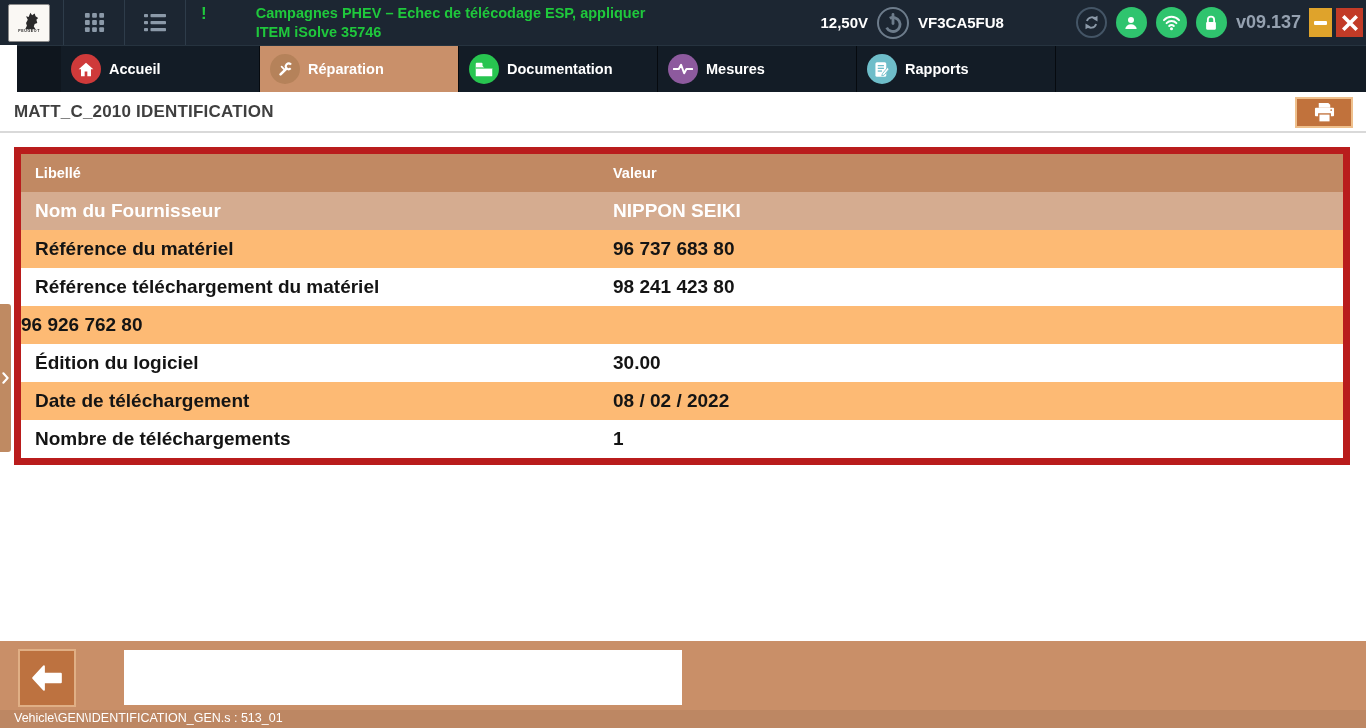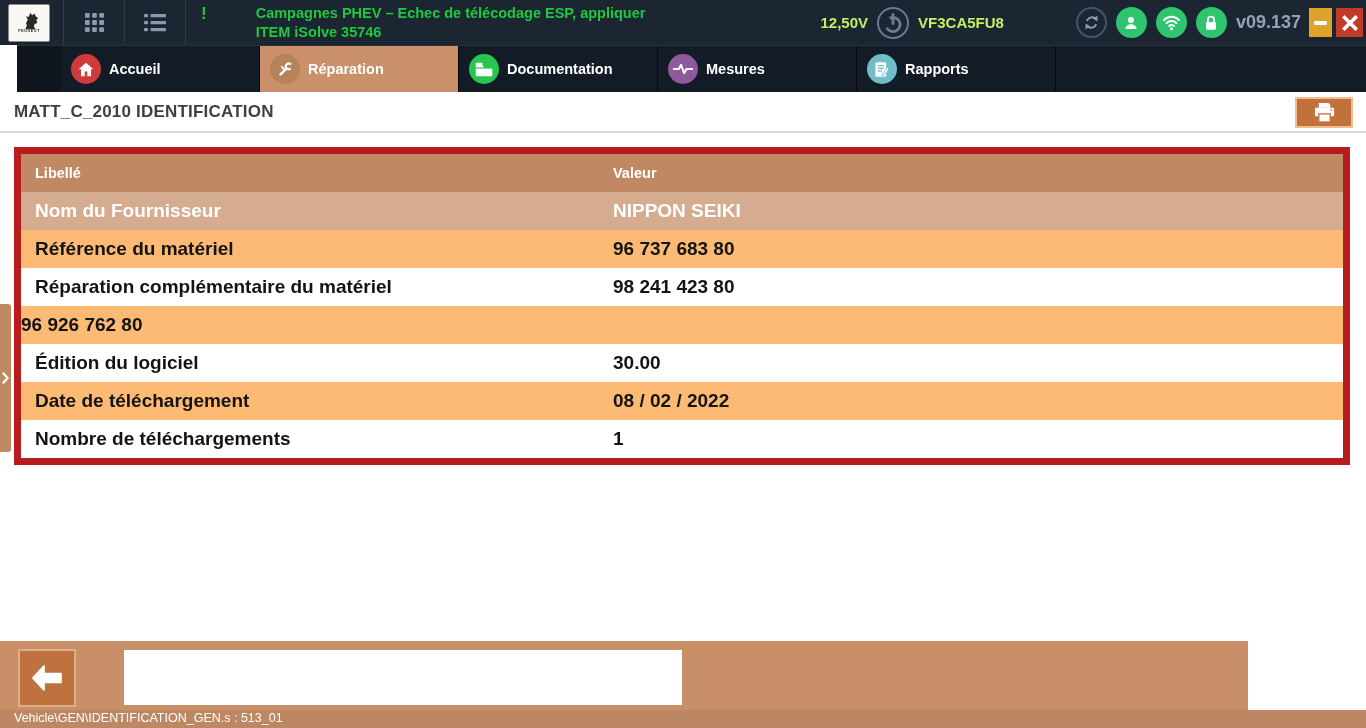--- a/index.html
+++ b/index.html
@@ -14,21 +14,21 @@
                 border:1px solid #8a8a8a; border-radius:2px; display:flex;
                 flex-direction:column; align-items:center; justify-content:center; gap:0; }
   .logo-text { font-size:6px; transform:scale(0.6); color:#222; font-weight:bold; letter-spacing:1px; margin-top:-2px; }
   .tb-sep { width:1px; height:45px; background:#2e3c4a; margin:0 13px; }
   .icon-btn { width:34px; height:34px; display:flex; align-items:center; justify-content:center; }
   .alert { display:flex; gap:9px; color:#1fc83c; font-weight:bold; margin-left:2px; }
   .alert-excl { font-size:17px; line-height:19px; }
   .alert-lines { font-size:14.5px; line-height:19px; }
   .alert-lines span { display:block;margin-left:40px; }
   .right-cluster { margin-left:auto; display:flex; align-items:center; padding-right:3px; }
-  .tb-gray { color:#bef264; font-weight:bold; font-size:15px; }
+  .tb-gray { color:#ffffff; font-weight:bold; font-size:15px; }
   .power-wrap { margin:0 8px; display:flex; }
   .sync-circle { width:31px; height:31px; border-radius:50%; border:2px solid #445566;
                  display:flex; align-items:center; justify-content:center; margin-left:72px; }
   .circle-green { width:31px; height:31px; border-radius:50%; background:#2fc46e;
                   display:flex; align-items:center; justify-content:center; margin-left:9px; }
   .version { color:#95a1b0; font-weight:bold; font-size:18px; margin:0 8px 0 9px; }
   .btn-min { width:23px; height:29px; background:#dfa32b; display:flex; align-items:center; justify-content:center; }
   .btn-min .dash { width:13px; height:4px; background:#fff; border-radius:1px; }
   .btn-close { width:27px; height:29px; background:#c23b27; display:flex;
                align-items:center; justify-content:center; margin-left:4px; }
@@ -63,21 +63,21 @@
   .trow.selected { background:#d5ac90; color:#fff; }
   .trow.gray { background:#fdba74; color:#141414; }
   .trow.white { background:#ffffff; color:#141414; }
 
   
   .left-expander { position:absolute; left:0; top:304px; width:11px; height:148px;
                    background:#bf8a62; border-radius:0 3px 3px 0; display:flex;
                    align-items:center; justify-content:center; }
 
   
-  .bottombar { position:absolute; left:0; top:641px; width:1248px; height:87px; background:#c98f68; }
+  .bottombar { position:absolute; left:0; top:641px; width:1366px; height:87px; background:#c98f68; }
   .back-btn { position:absolute; left:18px; top:8px; width:58px; height:58px;
               background:#bd7240; border:2px solid #e0af85; display:flex;
               align-items:center; justify-content:center; }
   .footer-box { position:absolute; left:124px; top:9px; width:558px; height:55px; background:#ffffff; }
   .status-strip { position:absolute; left:0; bottom:0; width:1366px; height:18px; background:#bd8763; }
   .status-text { position:absolute; left:14px; top:1px; color:#fff; font-size:12.5px; }
 </style>
 </head>
 <body>
 
@@ -245,21 +245,21 @@
     </div>
     <div class="trow selected">
       <div class="c1">Nom du Fournisseur</div>
       <div class="c2">NIPPON SEIKI</div>
     </div>
     <div class="trow gray">
       <div class="c1">Référence du matériel</div>
       <div class="c2">96 737 683 80</div>
     </div>
     <div class="trow white">
-      <div class="c1">Réparation complémentaire du matériel</div>
+      <div class="c1">Référence téléchargement du matériel</div>
       <div class="c2">98 241 423 80</div>
     </div>
     <div class="trow gray">
       <div class="c2">96 926 762 80</div>
     </div>
     <div class="trow white">
       <div class="c1">Édition du logiciel</div>
       <div class="c2">30.00</div>
     </div>
     <div class="trow gray">

